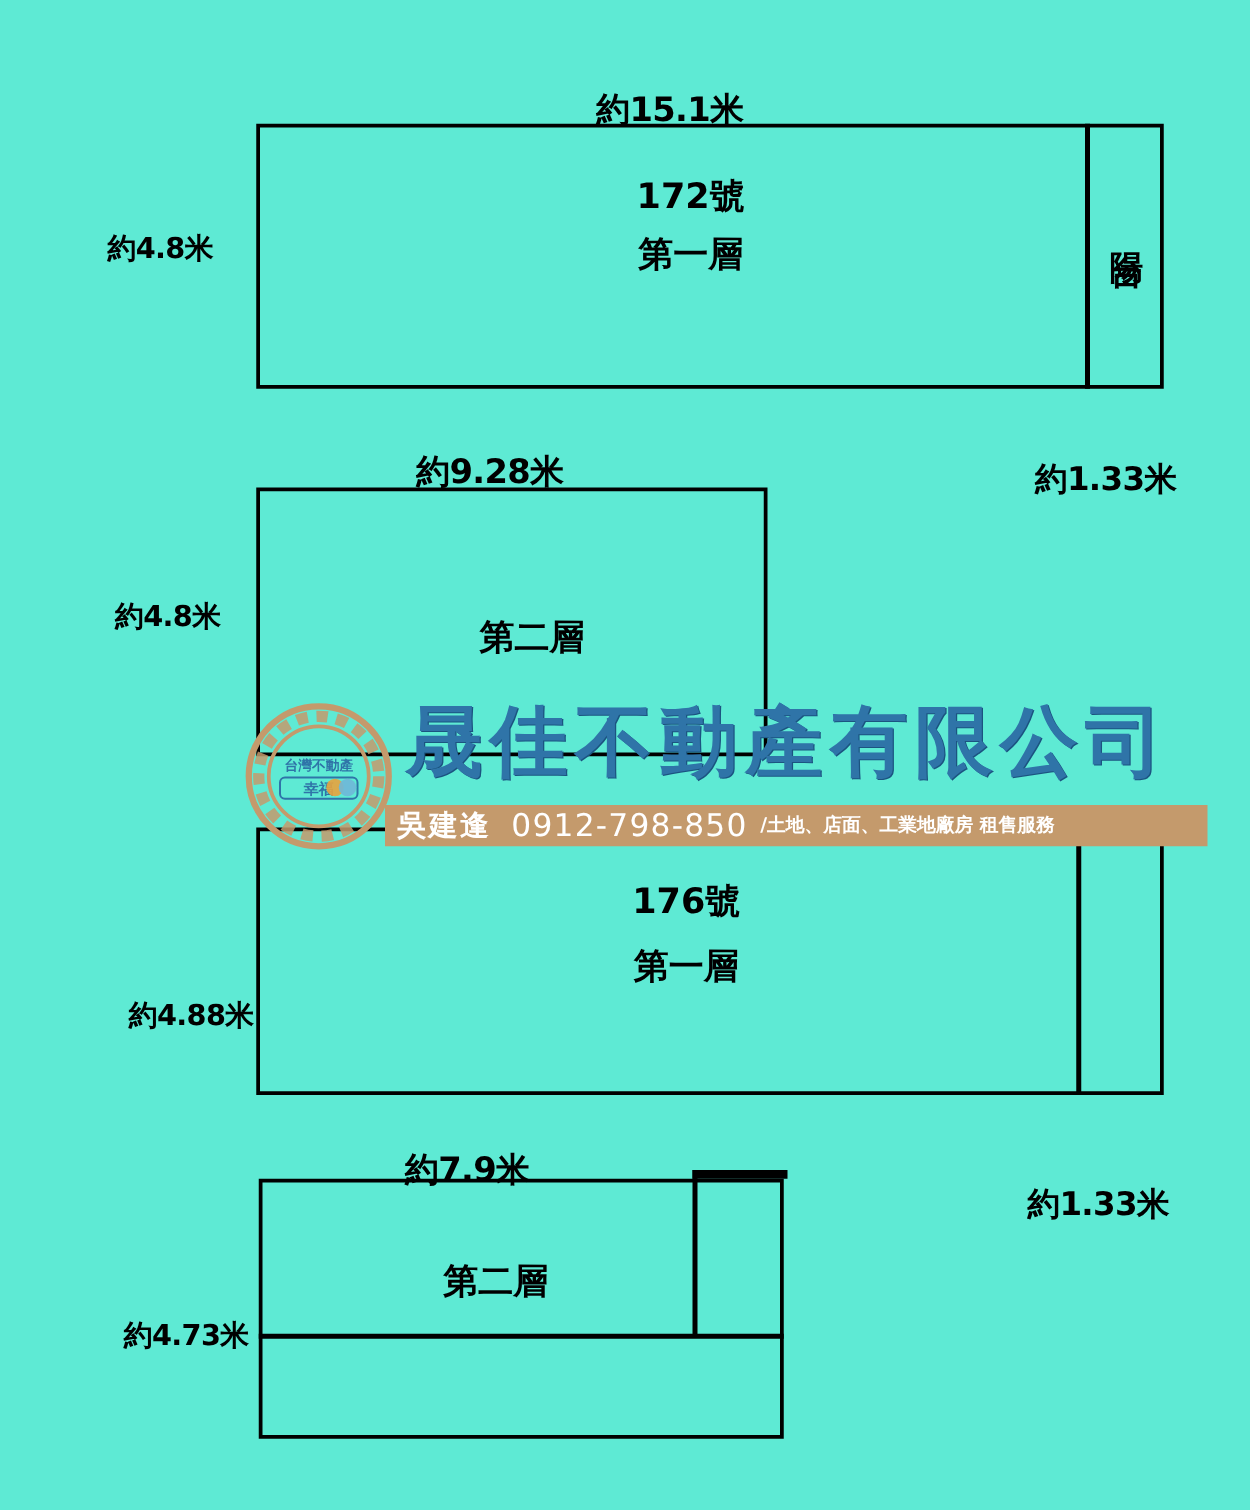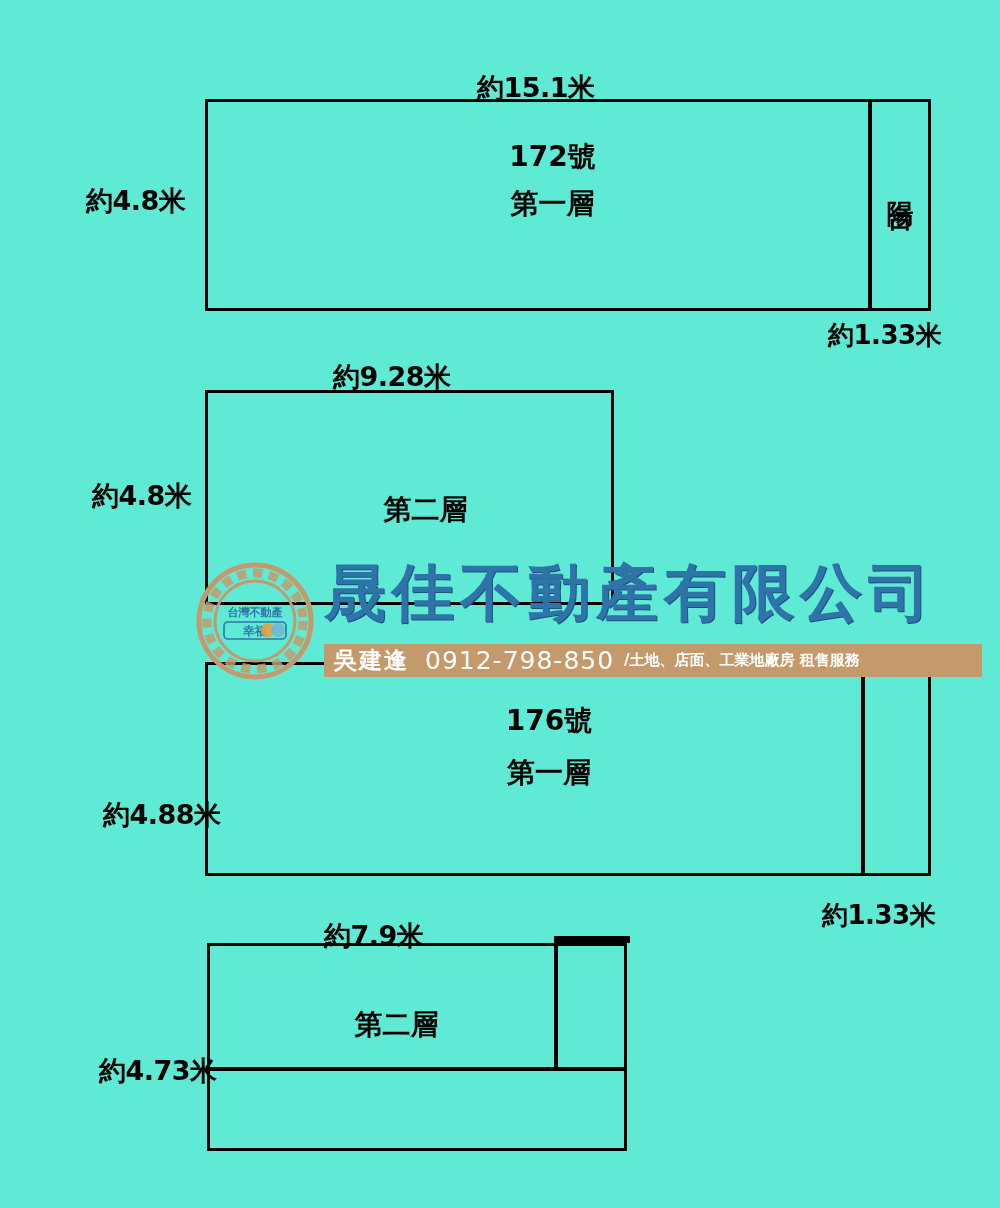--- a/index.html
+++ b/index.html
@@ -37,22 +37,22 @@
 
   
   .dim {
     position: absolute;
     font-weight: bold;
     color: #000000;
     white-space: nowrap;
     letter-spacing: -0.5px;
   }
   .dim-top { font-size: 27px; }
-  .dim-side { font-size: 27px; text-align: right; }
-  .dim-small { font-size: 26px; }
+  .dim-side { font-size: 23px; text-align: right; }
+  .dim-small { font-size: 26px; margin-top: 48px; }
 
   .room-label {
     position: absolute;
     font-weight: bold;
     color: #000000;
     font-size: 28px;
     white-space: nowrap;
     text-align: center;
     margin-left: 16px;
   }
@@ -90,21 +90,21 @@
     font-size: 62px;
     font-weight: bold;
     color: #2f74a8;
     letter-spacing: 6px;
     white-space: nowrap;
     line-height: 1;
     text-shadow: 1px 1px 0 #1b5480;
   }
   #wm-bar {
     position: absolute;
-    left: 128px;
+    left: 112px;
     top: 88px;
     width: 658px;
     height: 33px;
     background: #c49a6c;
     display: flex;
     align-items: center;
     padding-left: 10px;
     box-sizing: border-box;
   }
   .bar-name {

